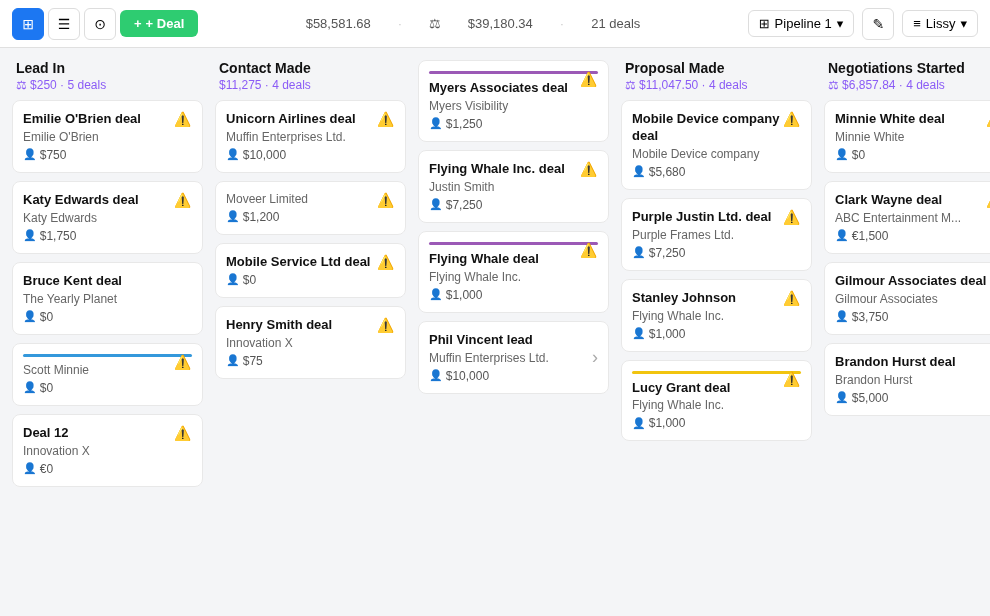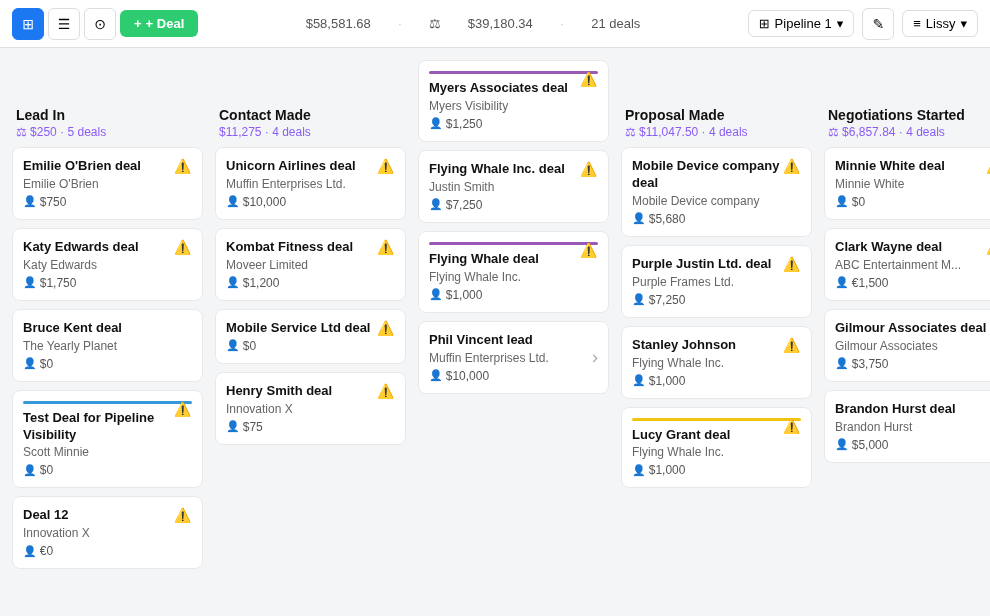--- a/index.html
+++ b/index.html
@@ -14,21 +14,21 @@
     .header-center { flex: 1; display: flex; align-items: center; justify-content: center; gap: 27px; font-size: 13px; color: #555; }
     .header-center .separator { color: #ccc; }
     .header-right { display: flex; gap: 8px; align-items: center; }
     .pill-btn { display: flex; align-items: center; gap: 5px; border: 1px solid #ddd; border-radius: 6px; padding: 5px 10px; background: #fff; cursor: pointer; font-size: 13px; }
 
     
     .board { display: flex; padding: 12px; gap: 10px; overflow-x: auto; height: calc(616px - 48px); }
     
     
     .column { min-width: 193px; width: 193px; display: flex; flex-direction: column; gap: 0; }
-    .col-header { padding: 0 4px 8px 4px; margin-top: 47px; }
+    .col-header { padding: 0 4px 8px 4px; }
     .col-title { font-size: 14px; font-weight: 700; color: #111; margin-bottom: 2px; }
     .col-meta { font-size: 12px; color: #8b5cf6; display: flex; align-items: center; gap: 4px; }
     .col-cards { display: flex; flex-direction: column; gap: 8px; overflow-y: auto; padding-right: 2px; }
     
     
     .card { background: #fff; border-radius: 8px; padding: 10px; border: 1px solid #e8e8e8; position: relative; cursor: pointer; }
     .card-title { font-size: 13px; font-weight: 700; color: #111; margin-bottom: 2px; line-height: 1.3; }
     .card-sub { font-size: 12px; color: #666; margin-bottom: 4px; }
     .card-amount { font-size: 12px; color: #555; display: flex; align-items: center; gap: 3px; }
     .warn-icon { position: absolute; top: 10px; right: 10px; font-size: 14px; }
@@ -102,21 +102,20 @@
         <div class="card">
           <div class="card-title">Bruce Kent deal</div>
           <div class="card-sub">The Yearly Planet</div>
           <div class="card-amount">
             <span style="font-size: 11px;">👤</span>
             <span>$0</span>
           </div>
         </div>
         <div class="card">
           <div class="card-bar bar-blue"></div>
-          <div class="card-title">Test Deal for Pipeline Visibility</div>
           <div class="card-sub">Scott Minnie</div>
           <div class="card-amount">
             <span style="font-size: 11px;">👤</span>
             <span>$0</span>
           </div>
           <span class="warn-icon">⚠️</span>
         </div>
         <div class="card">
           <div class="card-title">Deal 12</div>
           <div class="card-sub">Innovation X</div>
@@ -137,21 +136,20 @@
         <div class="card">
           <div class="card-title">Unicorn Airlines deal</div>
           <div class="card-sub">Muffin Enterprises Ltd.</div>
           <div class="card-amount">
             <span style="font-size: 11px;">👤</span>
             <span>$10,000</span>
           </div>
           <span class="warn-icon">⚠️</span>
         </div>
         <div class="card">
-          <div class="card-title">Kombat Fitness deal</div>
           <div class="card-sub">Moveer Limited</div>
           <div class="card-amount">
             <span style="font-size: 11px;">👤</span>
             <span>$1,200</span>
           </div>
           <span class="warn-icon">⚠️</span>
         </div>
         <div class="card">
           <div class="card-title">Mobile Service Ltd deal</div>
           <div class="card-amount">

